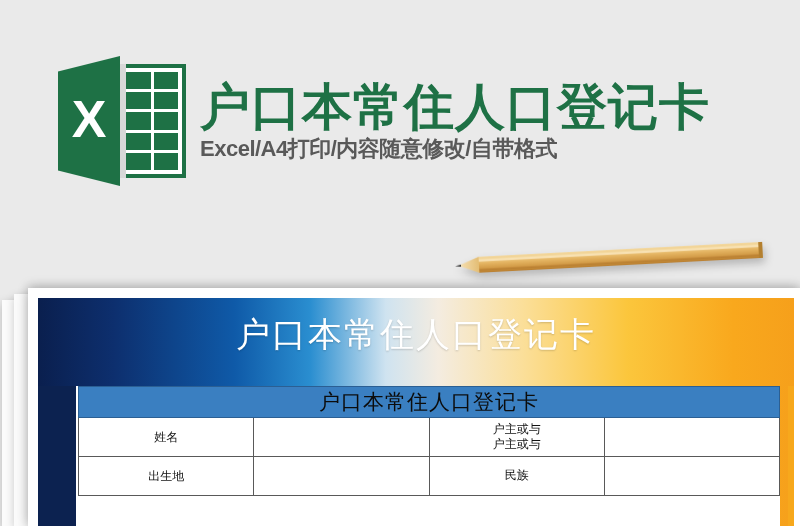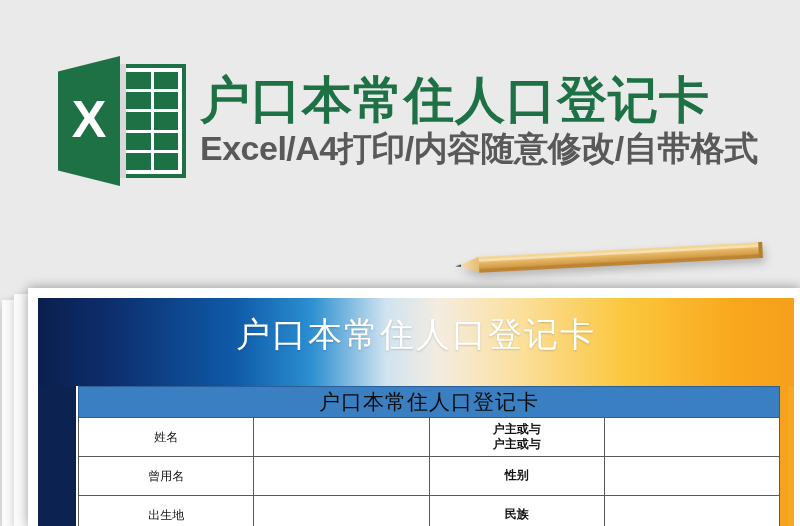--- a/index.html
+++ b/index.html
@@ -54,21 +54,21 @@
   .titles{margin-left:10px;}
   #main-title{
     color:#1e7145;
     font-size:50px;line-height:1.06;
     font-weight:bold;letter-spacing:1px;
     white-space:nowrap;
     margin:0 0 2px 0;
   }
   #sub-title{
     color:#595959;
-    font-size:34px;line-height:1.15;
+    font-size:22px;line-height:1.15;
     font-weight:bold;letter-spacing:-0.5px;
     white-space:nowrap;margin:0;
   }
 
   
   #pencil{
     position:absolute;left:455px;top:256px;width:310px;height:20px;
     transform:rotate(-3.0deg);transform-origin:left center;
     filter:drop-shadow(2px 5px 4px rgba(0,0,0,0.22));
   }
@@ -134,21 +134,21 @@
     background:#3a7fc1;
     color:#0c0c0c;
     border:1px solid #2b5f93;
     font-size:21px;
     letter-spacing:1px;
     height:30px;
     font-weight:normal;
   }
   .c-label{width:164px;height:38px;font-size:13px;}
   .c-value{width:265px;}
-  .c-smalllabel{width:67px;font-size:12px;line-height:1.15;font-weight:bold;}
+  .c-smalllabel{width:67px;font-size:12px;line-height:1.15;}
   .c-value2{width:auto;}
   .two-line{font-size:12px;line-height:1.25;}
 
   
   #right-rail{
     position:absolute;right:6px;top:98px;width:6px;height:140px;
     background:#f7a81c;
   }
   #left-rail{
     position:absolute;left:10px;top:98px;width:38px;height:140px;
@@ -244,26 +244,20 @@
         <tr>
           <td class="c-label">姓名</td>
           <td class="c-value"></td>
           <td class="c-smalllabel two-line">
             <div>户主或与</div>
             <div>户主或与</div>
           </td>
           <td class="c-value2"></td>
         </tr>
 
-        <tr>
-          <td class="c-label">曾用名</td>
-          <td class="c-value"></td>
-          <td class="c-smalllabel">性别</td>
-          <td class="c-value2"></td>
-        </tr>
 
         <tr>
           <td class="c-label">出生地</td>
           <td class="c-value"></td>
           <td class="c-smalllabel">民族</td>
           <td class="c-value2"></td>
         </tr>
       </tbody>
     </table>
 

